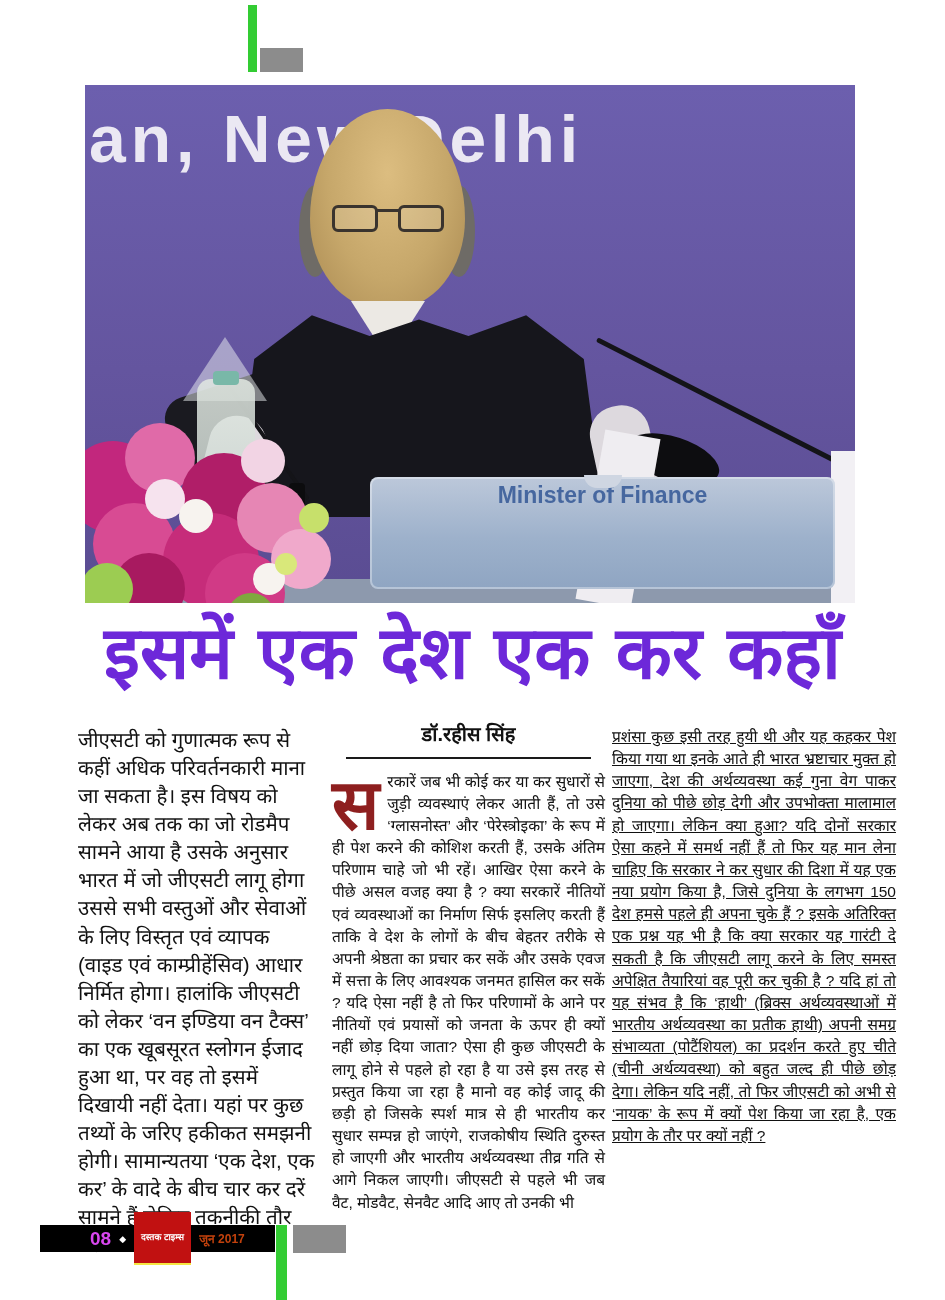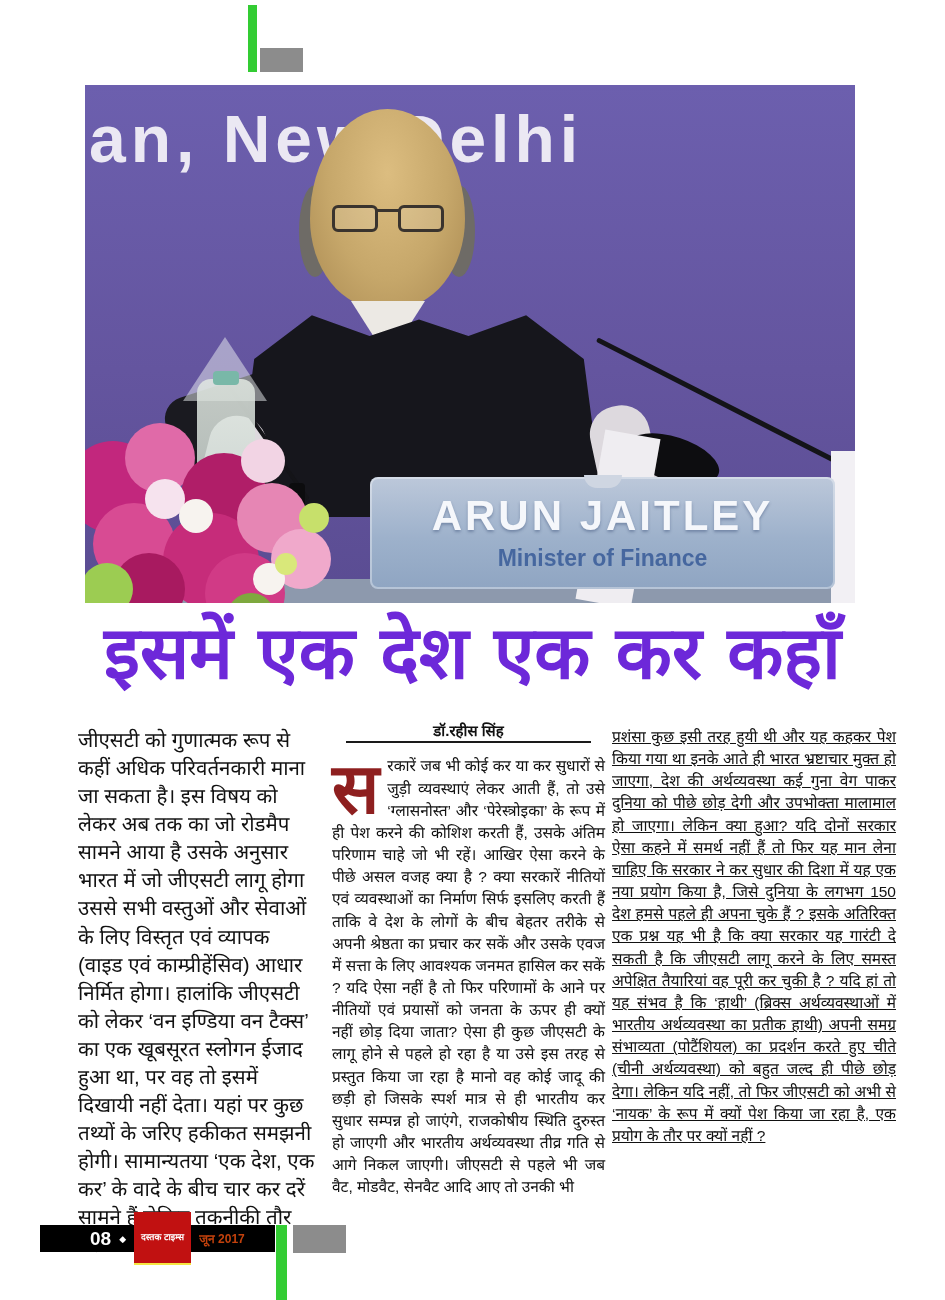--- a/index.html
+++ b/index.html
@@ -66,30 +66,30 @@
   
   .headline{position:absolute;left:55px;top:606px;width:835px;margin:0;font-size:73px;line-height:1.3;
     font-weight:900;color:#6d28d9;text-align:center;font-family:"DejaVu Sans","Liberation Sans",sans-serif;}
 
   
   .col{position:absolute;top:726px;}
   .col p{margin:0;}
   .col1{left:78px;width:237px;font-size:20.5px;line-height:1.37;text-align:left;}
   .col2{left:332px;top:720px;width:273px;font-size:15.5px;line-height:1.43;text-align:justify;}
   .col3{left:612px;width:284px;font-size:15.5px;line-height:1.43;text-align:justify;text-decoration:underline;}
-  .byline{font-weight:bold;font-size:15px;text-align:center;border-bottom:2px solid #1a1a1a;
-    padding-bottom:0;margin:0 14px 12px 14px;}
+  .byline{font-weight:bold;font-size:20px;text-align:center;border-bottom:2px solid #1a1a1a;
+    padding-bottom:8px;margin:0 14px 12px 14px;}
   .dropcap{float:left;font-size:70px;line-height:.8;font-weight:bold;color:#8e1f1f;margin:6px 8px 0 0;
     font-family:"DejaVu Sans",sans-serif;}
   .col3 .indent{text-indent:28px;}
 
   
   .footer-bar{position:absolute;left:40px;top:1225px;width:235px;height:27px;background:#000;
     display:flex;align-items:center;gap:8px;padding-left:50px;box-sizing:border-box;}
-  .page-number{color:#ffffff;font-weight:bold;font-size:19px;}
+  .page-number{color:#d946ef;font-weight:bold;font-size:19px;}
   .diamond{color:#ffffff;font-size:9px;}
   .footer-logo{background:#c11111;color:#fff;font-size:9px;font-weight:bold;padding:21px 7px;
     border-bottom:2px solid #f5e642;line-height:1;white-space:nowrap;}
   .footer-date{color:#c2410c;font-size:12px;font-weight:bold;}
   .footer-green-bar{position:absolute;left:276px;top:1225px;width:11px;height:75px;background:#33cc33;}
   .footer-gray-box{position:absolute;left:293px;top:1225px;width:53px;height:28px;background:#8c8c8c;}
 </style>
 </head>
 <body>
 
@@ -143,21 +143,20 @@
       <span class="fl" style="left:94px;top:414px;width:34px;height:34px;background:#f7f3ef;"></span>
       <span class="fl" style="left:168px;top:478px;width:32px;height:32px;background:#f7f3ef;"></span>
       <span class="fl" style="left:-4px;top:478px;width:52px;height:52px;background:#9ccc52;"></span>
       <span class="fl" style="left:142px;top:508px;width:48px;height:48px;background:#7ea83e;"></span>
       <span class="fl" style="left:214px;top:418px;width:30px;height:30px;background:#c7e06b;"></span>
       <span class="fl" style="left:190px;top:468px;width:22px;height:22px;background:#d9e87a;"></span>
     </div>
 
     <div class="nameplate">
       <div class="np-notch"></div>
-      <div class="np-name">ARUN JAITLEY</div>
       <div class="np-title">Minister of Finance</div>
     </div>
   </figure>
 
   <h1 class="headline">इसमें एक देश एक कर कहाँ</h1>
 
   <div class="col col1">
     <p>जीएसटी को गुणात्मक रूप से कहीं अधिक परिवर्तनकारी माना जा सकता है। इस विषय को लेकर अब तक का जो रोडमैप सामने आया है उसके अनुसार भारत में जो जीएसटी लागू होगा उससे सभी वस्तुओं और सेवाओं के लिए विस्तृत एवं व्यापक (वाइड एवं काम्प्रीहेंसिव) आधार निर्मित होगा। हालांकि जीएसटी को लेकर ‘वन इण्डिया वन टैक्स’ का एक खूबसूरत स्लोगन ईजाद हुआ था, पर वह तो इसमें दिखायी नहीं देता। यहां पर कुछ तथ्यों के जरिए हकीकत समझनी होगी। सामान्यतया ‘एक देश, एक कर’ के वादे के बीच चार कर दरें सामने हैं लेकिन तकनीकी तौर पर छः दरें हैं।</p>
   </div>
 

